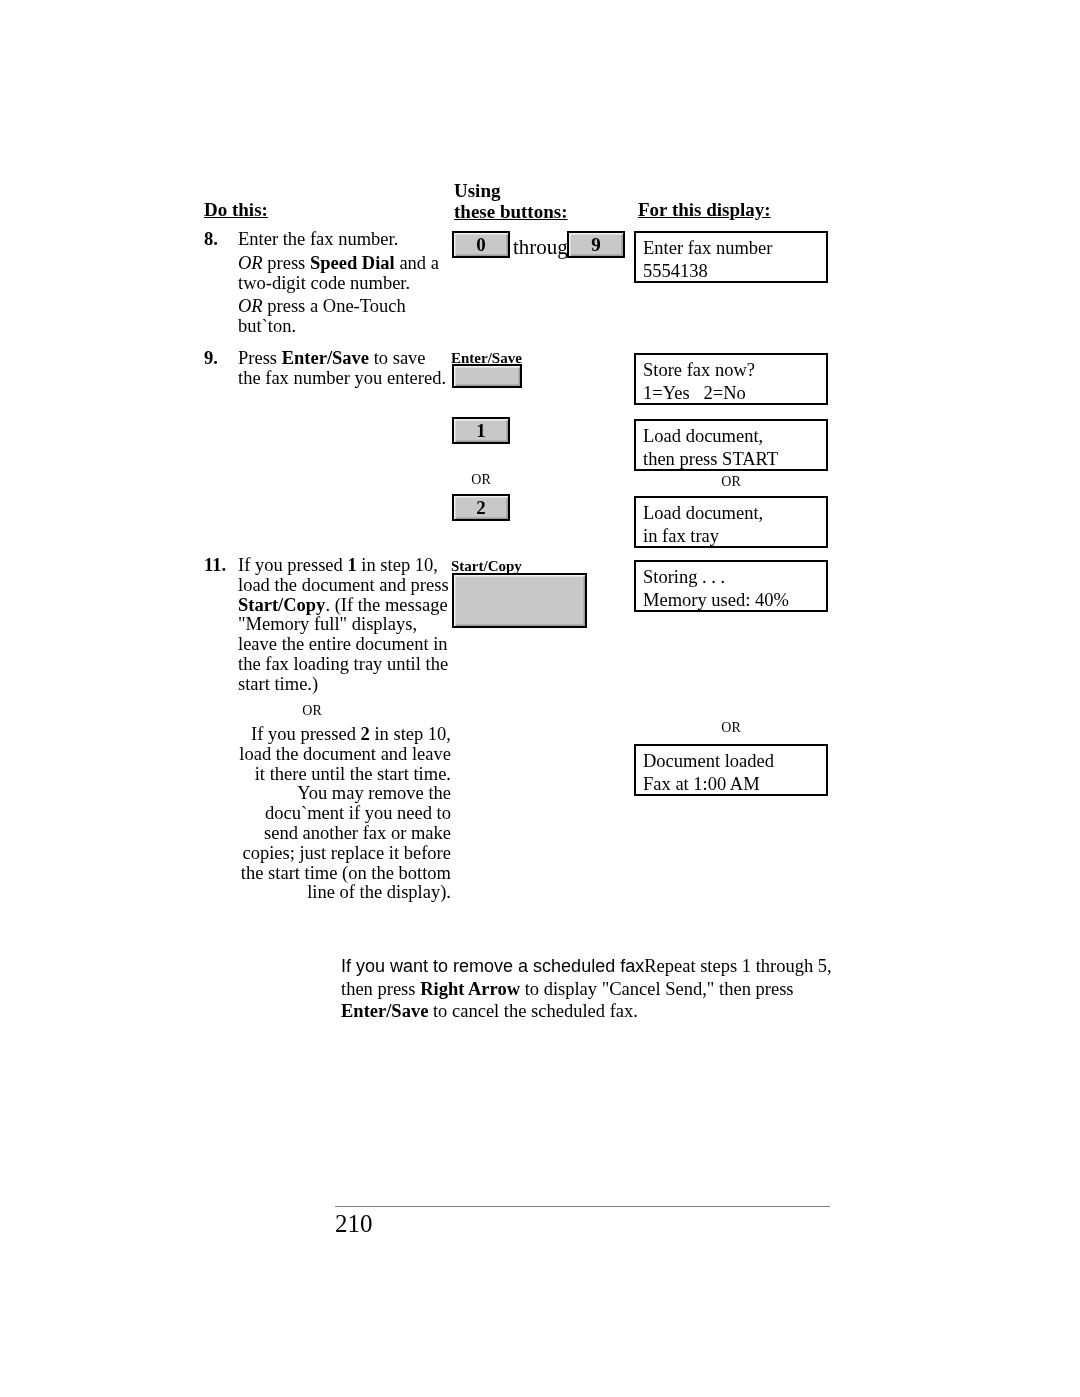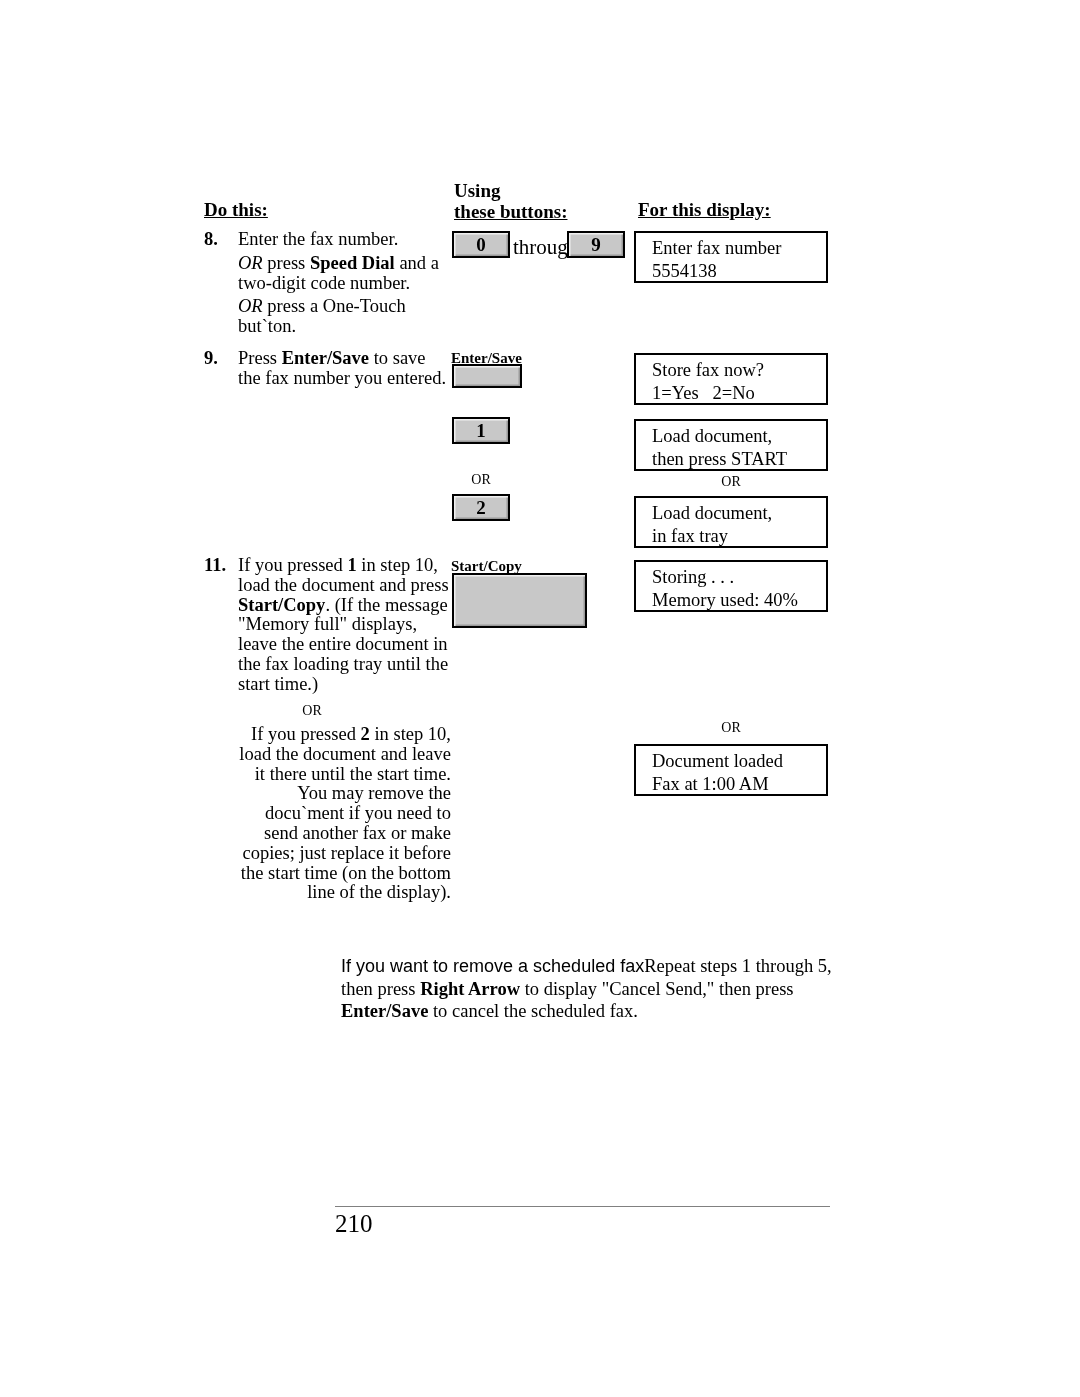--- a/index.html
+++ b/index.html
@@ -110,21 +110,21 @@
   }
 
   
   .lcd {
     position: absolute;
     box-sizing: border-box;
     border: 2.5px solid #000000;
     background: #ffffff;
     width: 194px;
     height: 52px;
-    padding: 4px 0 0 16px;
+    padding: 4px 0 0 7px;
     font-size: 18.5px;
     line-height: 23px;
   }
   .lcd .l { display: block; white-space: pre; }
 
   
   #cancel-note {
     position: absolute;
     left: 341px;
     top: 955px;

